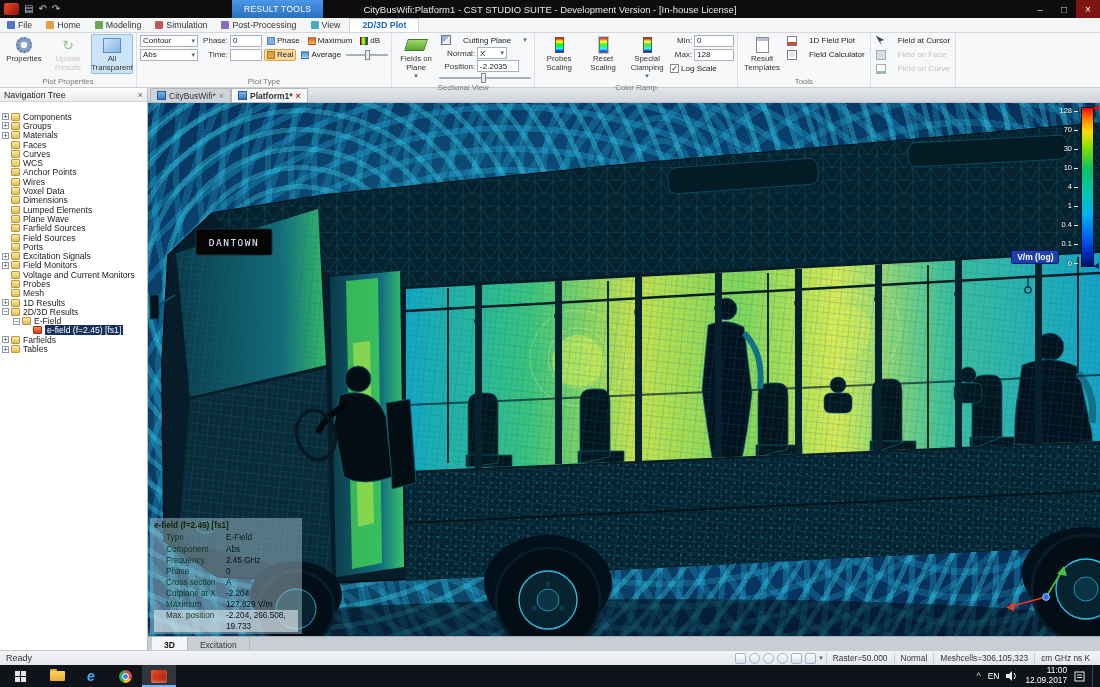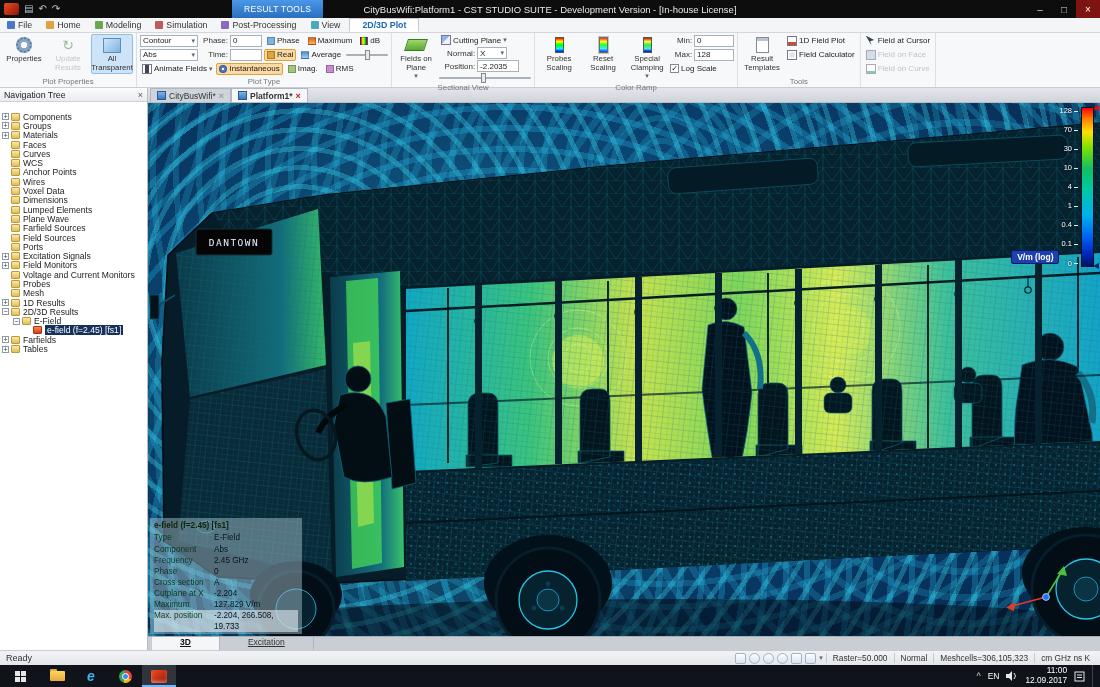--- a/index.html
+++ b/index.html
@@ -41,21 +41,21 @@
 .bigbtn.active{background:#cde3f8;border-color:#94bde0;}
 .bigbtn.disabled{color:#9aa0a6;opacity:.55;}
 .rcol{display:flex;flex-direction:column;gap:1px;}
 .rrow{display:flex;align-items:center;gap:2px;height:13px;}
 .combo{display:flex;align-items:center;justify-content:space-between;border:1px solid #a8b2bc;background:#fff;height:12px;padding:0 2px;font-size:8px;}
 .combo .dd{color:#567;font-size:7px;}
 .flabel{color:#333;text-align:right;}
 .field{border:1px solid #a8b2bc;background:#fff;height:12px;padding:0 2px;display:flex;align-items:center;font-size:8px;}
 .toggle{display:flex;align-items:center;gap:2px;padding:0 2px;height:12px;border-radius:2px;border:1px solid transparent;white-space:nowrap;}
 .toggle.active{background:#fbd9a0;border-color:#e0a23c;}
-.smallbtn{display:flex;align-items:center;gap:2px;height:12px;padding:0 2px;border-radius:2px;white-space:nowrap;}
+.smallbtn{display:flex;align-items:center;gap:12px;height:12px;padding:0 2px;border-radius:2px;white-space:nowrap;}
 .smallbtn.disabled{color:#9aa0a6;opacity:.6;}
 .tico{width:8px;height:8px;border:1px solid rgba(0,0,0,.25);flex:none;}
 .ti-phase{background:#7fb2e0;}.ti-real{background:#e0a23c;}.ti-imag{background:#9fc87a;}.ti-rms{background:#c88ad0;}
 .ti-max{background:linear-gradient(#e05a3a,#f0c04a);}.ti-avg{background:linear-gradient(#4a90d0,#a8d0f0);}
 .ti-db{background:linear-gradient(90deg,#f00,#ff0,#0f0,#00f);}
 .ti-inst{background:radial-gradient(circle,#fff 1px,#4a78c8 1.5px);border-radius:50%;}
 .si{width:10px;height:10px;border:1px solid #778;background:#cdd8e4;flex:none;}
 .si-cut{background:linear-gradient(135deg,#8fb8e8 50%,#eef2f8 50%);}
 .si-anim{background:#445;box-shadow:inset 2px 0 0 #fff,inset -2px 0 0 #fff;}
 .si-plot{background:#fff;box-shadow:inset 0 -3px 0 #d04a30;}
@@ -120,27 +120,27 @@
 .ltick::after{content:"";display:inline-block;width:4px;height:1px;background:#dfe8f0;margin-left:2px;vertical-align:middle;}
 .legend-bar{width:13px;height:160px;border:1px solid #04122a;background:linear-gradient(#f00 0%,#ff8000 7%,#ffe000 15%,#80e000 25%,#10c060 38%,#00c8a8 52%,#00b0f0 68%,#0060f0 82%,#0028c0 92%,#001060 100%);}
 .lmark{position:absolute;right:-5px;width:0;height:0;border-top:3.5px solid transparent;border-bottom:3.5px solid transparent;border-right:6px solid #f00;}
 .lmark.top{top:-2px;}
 .lmark.bottom{bottom:-2px;border-right-color:#06206a;}
 
 
 .info-overlay{position:absolute;left:2px;bottom:2px;width:152px;background:rgba(168,196,206,.48);padding:3px 4px 2px 4px;font-size:8.2px;color:#041018;z-index:12;}
 .info-title{font-weight:bold;color:#10240a;margin-bottom:2px;}
 .info-row{display:flex;line-height:1.35;}
-.info-label{width:60px;color:#0a3a22;flex:none;}
+.info-label{width:60px;color:#0a3a22;flex:none;margin-left:12px;}
 .info-value{color:#06141e;}
 .info-rows .info-row:last-child{background:rgba(225,235,242,.6);}
 
 
 .bottomtabs{position:absolute;left:148px;right:0;top:636px;height:14px;background:#c9ced4;border-top:1px solid #a9aeb5;display:flex;align-items:stretch;padding-left:4px;z-index:20;}
-.btab{display:flex;align-items:flex-start;padding:0 28px;font-size:8.5px;color:#333;border-right:1px solid #b2b7be;text-decoration:underline;}
+.btab{display:flex;align-items:flex-end;padding:0 12px;font-size:8.5px;color:#333;border-right:1px solid #b2b7be;}
 .btab.active{background:#f4f6f8;font-weight:bold;color:#111;}
 
 
 .statusbar{position:absolute;left:0;right:0;top:650px;height:15px;background:linear-gradient(#f2f3f5,#e4e7ea);border-top:1px solid #c8ccd2;display:flex;align-items:center;z-index:25;}
 .status-ready{padding-left:6px;color:#333;}
 .status-right{margin-left:auto;display:flex;align-items:center;gap:3px;padding-right:4px;}
 .sicon{width:11px;height:11px;border:1px solid #9fb3c8;background:linear-gradient(#fff,#d8e2ee);border-radius:2px;}
 .sicon.round{border-radius:50%;}
 .sseg{padding:0 6px;border-left:1px solid #c5cad0;color:#333;font-size:8.3px;white-space:nowrap;}
 
@@ -280,39 +280,20 @@
                 <span class="tico ti-real"></span>
                 <span>Real</span>
               </div>
             <div class="toggle">
                 <span class="tico ti-avg"></span>
                 <span>Average</span>
               </div>
             <div class="slider" style="width:42px">
                 <div class="track"></div>
                 <div class="thumb"></div>
-              </div>
-          </div>
-          <div class="rrow">
-            <div class="smallbtn">
-                <span class="si si-anim"></span>
-                <span>Animate Fields</span>
-                <span class="dd-glyph">▾</span>
-              </div>
-            <div class="toggle active">
-                <span class="tico ti-inst"></span>
-                <span>Instantaneous</span>
-              </div>
-            <div class="toggle">
-                <span class="tico ti-imag"></span>
-                <span>Imag.</span>
-              </div>
-            <div class="toggle">
-                <span class="tico ti-rms"></span>
-                <span>RMS</span>
               </div>
           </div>
         </div>
       </div>
       <div class="rgroup-label">Plot Type</div>
     </div>
 
     <div class="rgroup">
       <div class="rgroup-body">
         <div class="bigbtn">

